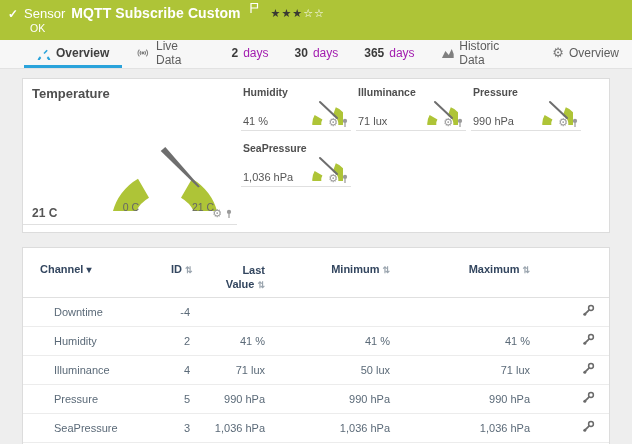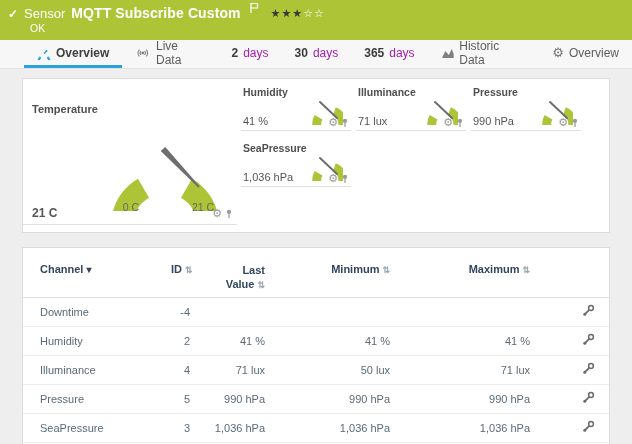--- a/index.html
+++ b/index.html
@@ -27,21 +27,21 @@
   .tlabel.dim{color:#a21caf;font-weight:normal;}
   .gearchar{font-size:13px;color:#777;line-height:1;}
 
   
   .content{position:absolute;left:22px;top:78px;width:588px;}
   .panel{background:#fff;border:1px solid #dcdcdc;box-sizing:border-box;}
 
   
   .gauges{position:relative;height:155px;margin-bottom:14px;}
   .gauge-big{position:absolute;left:0;top:0;width:214px;height:145px;border-bottom:1px solid #e0e0e0;}
-  .g-title{position:absolute;left:9px;top:24px;font-size:11px;font-weight:bold;color:#4f4f4f;}
+  .g-title{position:absolute;left:9px;top:7px;font-size:13px;font-weight:bold;color:#4f4f4f;}
   .bigsvg{position:absolute;left:82px;top:12px;}
   .scale{position:absolute;top:122px;font-size:10.5px;color:#666;text-align:center;}
   .scale.min{left:88px;width:40px;}
   .scale.max{left:158px;width:44px;}
   .g-current{position:absolute;left:9px;top:127px;font-size:12px;font-weight:bold;color:#555;}
   .cell-icons{position:absolute;display:flex;align-items:center;gap:3px;color:#9a9a9a;}
   .gauge-big .cell-icons{right:4px;top:129px;}
   .minigear{font-size:11px;line-height:1;color:#9a9a9a;}
 
   .smallgrid{position:absolute;left:218px;top:5px;display:grid;grid-template-columns:115px 115px 115px;grid-row-gap:9px;}
@@ -52,21 +52,21 @@
   .gcell .cell-icons{right:2px;bottom:2px;}
 
   
   .tablepanel{min-height:210px;}
   table{width:100%;border-collapse:collapse;table-layout:fixed;font-size:11px;}
   col.c1{width:140px;} col.c2{width:35px;} col.c3{width:75px;} col.c4{width:125px;} col.c5{width:140px;} col.c6{width:auto;}
   th{color:#33465f;font-weight:bold;text-align:right;vertical-align:top;padding:15px 8px 5px;font-size:11px;}
   th.left{text-align:left;padding-left:17px;}
   thead tr{border-bottom:1px solid #e0e0e0;}
   td{color:#5b6a78;text-align:right;padding:6.5px 8px;white-space:nowrap;overflow:hidden;}
-  td.left{text-align:left;padding-left:17px;}
+  td.left{text-align:left;padding-left:31px;}
   tbody tr{border-bottom:1px solid #ececec;}
   .sort{font-size:9px;color:#9aa4ae;margin-left:3px;}
   .sort.on{color:#33465f;font-size:10px;}
   .lastvalue-wrap{display:inline-block;max-width:42px;line-height:1.3;}
   td.actions, th.actions{padding-right:14px;}
   .wrench{cursor:pointer;}
 </style>
 </head>
 <body>
 

